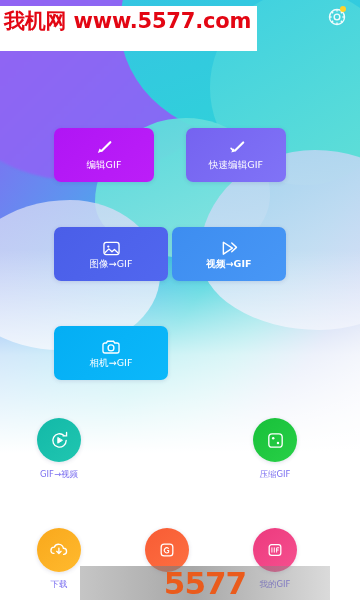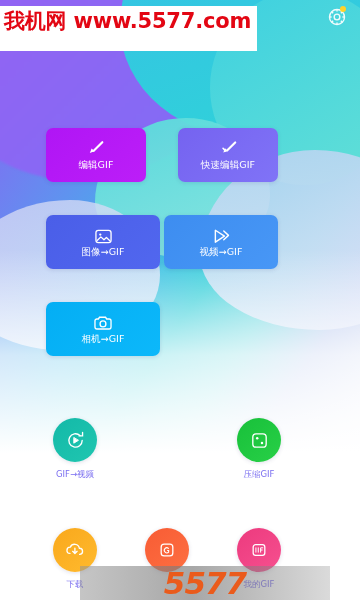--- a/index.html
+++ b/index.html
@@ -102,30 +102,29 @@
   .wm-bot {
     position:absolute; left:80px; top:566px; z-index:30;
     width:250px; height:34px;
     display:flex; align-items:center; justify-content:center;
     background:linear-gradient(90deg, rgba(150,150,150,.55), rgba(120,120,120,.65) 45%, rgba(150,150,150,.35));
   }
   .wm-bot span {
     font-size:31px; font-weight:bold;
     font-family:"DejaVu Sans",sans-serif;
     letter-spacing:-1px;
-    font-style:italic;
   }
   .wm-o { color:#ea5b1c; }
   .wm-g { color:#efefef; }
 
   
   .tiles {
-    position:absolute; left:8px; top:128px; width:308px;
+    position:absolute; left:16px; top:128px; width:308px;
     z-index:5;
-    display:flex; flex-direction:column; gap:33px;
+    display:flex; flex-direction:column; gap:45px;
     padding:0 38px;
   }
   .tile-row { display:flex; justify-content:space-between; }
   .tile {
     width:114px; height:54px;
     border-radius:7px;
     display:flex; flex-direction:column;
     align-items:center; justify-content:center;
     gap:1px;
     cursor:pointer;
@@ -137,21 +136,21 @@
     font-family:"DejaVu Sans",sans-serif;
     letter-spacing:.1px;
     white-space:nowrap;
   }
 
   
   .circles {
     position:absolute; left:0; top:418px; width:334px;
     z-index:5;
     display:flex; flex-direction:column; gap:47px;
-    padding:0 42px;
+    padding:0 26px;
   }
   .circ-row { display:flex; justify-content:space-between; }
   .circ-item {
     width:66px;
     display:flex; flex-direction:column; align-items:center; gap:7px;
     cursor:pointer;
   }
   .circ {
     width:44px; height:44px; border-radius:50%;
     display:flex; align-items:center; justify-content:center;
@@ -220,21 +219,21 @@
         <div class="ti">
           <svg width="19" height="17" viewBox="0 0 20 18" fill="none" stroke="#ffffff" stroke-width="1.4">
             <rect x="2" y="2.5" width="16" height="13" rx="2.5"></rect>
             <circle cx="6.6" cy="7" r="1.2" fill="#ffffff" stroke="none"></circle>
             <path d="M3 13.4l4.2-4 3.3 3.1 2.6-2.4 3.9 3.6" stroke-linejoin="round"></path>
           </svg>
         </div>
         <div class="tl">图像→GIF</div>
       </div>
 
-      <div class="tile" style="background:linear-gradient(135deg,#3d8df0,#4897f6);">
+      <div class="tile" style="background:linear-gradient(135deg,#3d8df0,#4897f6);font-weight:bold;">
         <div class="ti">
           <svg width="21" height="17" viewBox="0 0 22 18" fill="none" stroke="#ffffff" stroke-width="1.5" stroke-linecap="round" stroke-linejoin="round">
             <path d="M4.5 2.4v12.6l9.6-6.3z"></path>
             <path d="M13.4 3.2l5 4.6-5 4.6"></path>
           </svg>
         </div>
         <div class="tl">视频→GIF</div>
       </div>
     </div>
 

